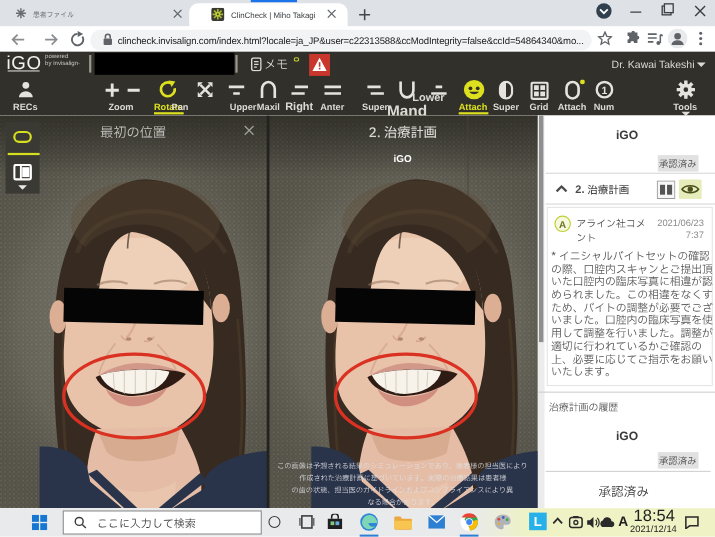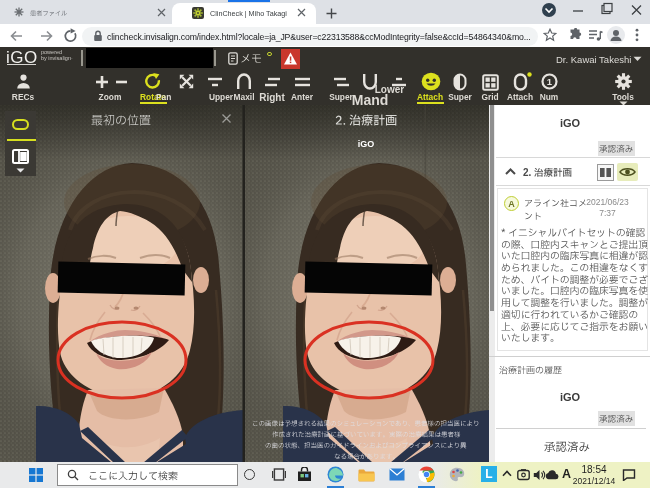--- a/index.html
+++ b/index.html
@@ -386,21 +386,21 @@
 <div class="abs" style="left:496px;top:185px;width:154px;height:1px;background:#d8d8d8"></div>
 <div class="abs" style="left:496.5px;top:188px;width:151px;height:163px;border:1px solid #e4e4e4"></div>
 <div class="abs" style="left:504px;top:196px;width:15px;height:15px;border-radius:50%;background:#f6f9dc;border:1.6px solid #bfce33"></div>
 <div class="abs" style="left:504px;top:198.5px;width:15px;text-align:center;font-size:9px;font-weight:bold;color:#6c7426">A</div>
 <svg style="position:absolute;left:524.0px;top:196.6px" width="66" height="13" viewBox="0 0 66 13">
     <path d="M4.9 5.9Q5.8 5.5 6.4 4.9Q7.0 4.3 7.3 3.6H1.0V3.0H8.0V3.5Q7.7 4.4 7.0 5.2Q6.3 5.9 5.3 6.5ZM1.4 9.0Q2.3 8.7 2.9 8.3Q3.4 7.9 3.6 7.3Q3.9 6.7 3.9 5.9V4.6H4.5V5.9Q4.5 6.8 4.2 7.5Q4.0 8.2 3.3 8.7Q2.7 9.2 1.8 9.6Z M10.9 2.7H16.1V3.3H10.9ZM10.1 4.9H16.7Q16.6 6.8 15.5 8.0Q14.3 9.2 12.2 9.6L12.0 9.0Q13.8 8.6 14.8 7.7Q15.7 6.9 16.0 5.5H10.1Z M25.8 2.9Q24.7 4.1 23.3 5.0V9.7H22.6V5.4Q21.0 6.3 19.2 7.0L18.9 6.4Q20.7 5.8 22.4 4.8Q24.1 3.7 25.4 2.5Z M31.1 4.9Q29.8 4.0 28.3 3.3L28.7 2.7Q30.2 3.4 31.5 4.3ZM28.4 8.7Q30.0 8.4 31.1 7.8Q32.3 7.2 33.1 6.3Q33.8 5.3 34.4 3.9L35.0 4.3Q34.1 6.4 32.6 7.7Q31.1 8.9 28.6 9.3Z M40.2 7.4 39.8 7.7 38.5 6.2Q38.5 6.2 38.5 6.3V10.1H37.9V6.5Q37.4 7.1 36.6 7.7L36.3 7.2Q37.3 6.6 38.1 5.6Q38.8 4.6 39.1 3.8H36.6V3.3H37.9V1.9H38.5V3.3H39.7V3.7Q39.6 4.3 39.2 4.9Q38.8 5.5 38.5 5.9V6.0H38.5L38.6 5.9Q38.7 5.8 38.8 5.8Q38.9 5.8 38.9 5.9ZM42.3 5.4V9.2H44.6V9.7H39.5V9.2H41.8V5.4H39.8V4.8H41.8V2.0H42.3V4.8H44.4V5.4Z M52.4 9.5H51.8V8.7H46.2V8.1H51.8V3.8H46.4V3.2H52.4Z M61.2 8.3Q60.3 7.4 59.2 6.6Q57.8 8.6 55.5 9.5L55.1 8.9Q57.3 8.1 58.7 6.2Q57.4 5.2 56.2 4.6L56.6 4.0Q57.8 4.8 59.0 5.7Q59.9 4.4 60.5 2.4L61.1 2.7Q60.5 4.6 59.6 6.1Q60.7 7.0 61.6 7.8Z" fill="#4a4a4a"></path>
   </svg>
 <svg style="position:absolute;left:524.0px;top:209.6px" width="21" height="13" viewBox="0 0 21 13">
     <path d="M4.1 4.9Q2.8 4.0 1.3 3.3L1.7 2.7Q3.2 3.4 4.5 4.3ZM1.4 8.7Q3.0 8.4 4.1 7.8Q5.3 7.2 6.1 6.3Q6.8 5.3 7.4 3.9L8.0 4.3Q7.1 6.4 5.6 7.7Q4.1 8.9 1.6 9.3Z M16.5 7.3Q14.4 6.2 12.5 5.6V9.7H11.9V2.4H12.5V4.9Q14.7 5.6 16.8 6.7Z" fill="#4a4a4a"></path>
   </svg>
-<div class="abs" style="left:575px;top:197px;width:65px;text-align:center;font-size:8.5px;line-height:10.5px;color:#8a8a8a">2021/06/23<br>7:37</div>
+<div class="abs" style="left:575px;top:197px;width:65px;text-align:right;font-size:8.5px;line-height:10.5px;color:#8a8a8a">2021/06/23<br>7:37</div>
 <svg style="position:absolute;left:501.0px;top:225.9px" width="148" height="14" viewBox="0 0 148 14">
     <path d="M2.3 5.0 1.5 6.3 0.9 5.9 1.8 4.7 0.4 4.3 0.6 3.6 2.0 4.1 2.0 2.6H2.7L2.6 4.1L4.0 3.6L4.2 4.3L2.8 4.7L3.7 5.9L3.2 6.3Z M15.5 3.2Q14.4 4.4 12.8 5.4V10.6H12.1V5.9Q10.3 6.9 8.3 7.6L8.0 7.0Q10.0 6.3 11.9 5.2Q13.7 4.1 15.1 2.7Z M25.1 4.3H18.5V3.6H25.1ZM25.8 9.6H17.8V8.9H25.8Z M31.5 4.5Q30.9 4.1 30.1 3.8Q29.3 3.5 28.6 3.3L28.9 2.6Q29.5 2.8 30.3 3.2Q31.1 3.5 31.8 3.9ZM28.3 9.6Q29.9 9.4 31.2 8.8Q32.4 8.1 33.3 7.1Q34.3 6.0 35.0 4.4L35.6 4.9Q34.5 7.3 32.8 8.6Q31.1 9.9 28.4 10.3ZM30.7 6.9Q30.0 6.6 29.2 6.3Q28.4 5.9 27.8 5.8L28.0 5.1Q28.7 5.3 29.5 5.6Q30.3 6.0 31.0 6.3Z M44.5 5.0 44.6 5.6Q44.4 6.5 43.8 7.3Q43.3 8.0 42.5 8.7L42.0 8.2Q42.7 7.6 43.2 7.1Q43.6 6.5 43.9 5.8L40.7 6.5L41.5 10.9L40.9 11.0L40.0 6.6L37.9 7.1L37.8 6.4L39.9 6.0L39.5 4.1L40.2 4.0L40.6 5.8Z M55.4 6.4Q54.9 7.9 54.1 8.9Q53.2 9.9 52.1 10.4H51.5V2.7H52.2V9.6Q53.9 8.7 54.8 6.1ZM49.1 2.8H49.8V5.7Q49.8 7.5 49.2 8.6Q48.7 9.7 47.5 10.5L47.1 10.0Q48.1 9.3 48.6 8.3Q49.1 7.3 49.1 5.7Z M65.2 4.0Q64.8 3.0 64.3 2.3L64.8 2.1Q65.4 2.9 65.8 3.7ZM64.1 4.4Q63.8 3.6 63.2 2.8L63.8 2.5Q64.4 3.5 64.7 4.2ZM56.7 9.9Q57.7 8.5 58.2 6.9Q58.8 5.4 58.9 3.2L59.6 3.2Q59.5 5.5 58.9 7.2Q58.4 8.8 57.3 10.3ZM62.6 3.2Q62.8 5.3 63.3 6.9Q63.8 8.5 64.8 9.9L64.2 10.3Q63.1 8.8 62.6 7.1Q62.1 5.5 61.9 3.2Z M74.3 3.2Q73.2 4.4 71.6 5.4V10.6H70.9V5.9Q69.1 6.9 67.1 7.6L66.8 7.0Q68.8 6.3 70.7 5.2Q72.5 4.1 73.9 2.7Z M83.8 8.0Q81.6 6.8 79.5 6.1V10.6H78.8V2.6H79.5V5.3Q81.9 6.1 84.1 7.3Z M89.2 8.6Q89.2 9.1 89.5 9.4Q89.7 9.6 90.3 9.6H93.8V10.3H90.3Q89.4 10.3 88.9 9.9Q88.5 9.5 88.5 8.6V5.7L86.3 6.1L86.2 5.4L88.5 5.0V2.6H89.2V4.9L94.1 4.1L94.3 4.8Q93.9 5.7 93.1 6.5Q92.4 7.3 91.4 7.9L91.0 7.4Q91.9 6.8 92.5 6.2Q93.1 5.6 93.5 4.9L89.2 5.6Z M99.7 7.0Q99.5 5.9 99.0 4.4L99.7 4.3Q100.2 5.9 100.4 6.9ZM98.3 10.2Q99.7 9.6 100.6 8.9Q101.4 8.1 101.8 7.1Q102.3 6.0 102.5 4.5L103.2 4.6Q103.0 6.2 102.5 7.3Q102.0 8.5 101.1 9.4Q100.2 10.2 98.7 10.9ZM97.5 7.5Q97.2 6.2 96.7 4.9L97.4 4.7Q97.9 6.1 98.2 7.3Z M113.2 8.0Q111.0 6.8 108.9 6.1V10.6H108.2V2.6H108.9V5.3Q111.3 6.1 113.5 7.3Z M123.8 6.6Q123.8 8.2 122.8 9.1Q121.9 10.1 120.1 10.3L119.9 9.6Q121.5 9.4 122.3 8.7Q123.1 8.0 123.1 6.6Q123.1 5.4 122.3 4.6Q121.6 3.9 120.2 3.8Q119.9 6.8 119.3 8.2Q118.6 9.6 117.6 9.6Q117.1 9.6 116.7 9.3Q116.3 9.0 116.0 8.5Q115.7 7.9 115.7 7.2Q115.7 6.0 116.3 5.1Q116.8 4.1 117.8 3.6Q118.7 3.1 119.9 3.1Q121.0 3.1 121.9 3.5Q122.8 4.0 123.3 4.8Q123.8 5.6 123.8 6.6ZM119.6 3.8Q118.6 3.8 117.9 4.3Q117.2 4.7 116.8 5.5Q116.4 6.2 116.4 7.2Q116.4 7.7 116.6 8.1Q116.7 8.5 117.0 8.7Q117.3 8.9 117.6 8.9Q118.2 8.9 118.8 7.6Q119.3 6.4 119.6 3.8Z M134.0 10.0V10.5H129.7V11.0H129.2V6.6Q128.9 6.9 128.5 7.2L128.2 6.8Q128.9 6.1 129.5 5.3Q130.1 4.4 130.5 3.5H129.1V4.6H128.5V2.9H130.7Q130.8 2.5 131.0 2.0L131.5 2.2Q131.5 2.5 131.3 2.9H134.0V4.6H133.4V3.5H131.1Q130.8 4.3 130.2 5.1H131.4Q131.9 4.6 132.1 3.8L132.7 4.0Q132.4 4.6 132.1 5.1H134.0V5.6H132.0V6.8H133.7V7.2H132.0V8.4H133.7V8.9H132.0V10.0ZM126.9 3.0Q126.7 4.3 126.3 5.4H128.0V9.9H126.3V10.6H125.7V6.7Q125.4 7.2 125.2 7.5L124.9 6.9Q125.5 6.1 125.8 5.2Q126.2 4.2 126.3 3.0H125.1V2.5H128.4V3.0ZM129.9 5.6Q129.8 5.7 129.7 5.9V6.8H131.4V5.6ZM126.3 9.3H127.4V5.9H126.3ZM129.7 8.4H131.4V7.2H129.7ZM131.4 8.9H129.7V10.0H131.4Z M135.2 2.4H137.8V3.0H135.2ZM140.3 2.9H138.3V2.4H143.4V3.1Q143.4 4.4 143.3 5.3Q143.2 5.9 142.9 6.1Q142.7 6.4 142.0 6.4H141.3L141.1 5.8H142.0Q142.4 5.8 142.5 5.7Q142.7 5.6 142.7 5.2Q142.8 4.4 142.8 3.3V2.9H140.9Q140.8 3.8 140.5 4.5Q141.1 4.9 141.6 5.3L141.3 5.8Q140.8 5.4 140.3 5.0Q139.7 5.9 138.5 6.6L138.2 6.1Q138.8 5.8 139.2 5.5Q139.6 5.1 139.8 4.7Q139.3 4.3 138.5 3.9L138.7 3.5Q139.4 3.8 140.1 4.2Q140.3 3.7 140.3 2.9ZM134.9 3.8H138.2V4.4H134.9ZM135.3 5.2H137.8V5.7H135.3ZM140.4 6.4Q141.2 7.0 141.9 7.7L141.6 8.2Q140.9 7.4 140.1 6.8ZM137.8 7.0H135.3V6.5H137.8ZM142.8 7.1Q143.4 8.2 143.9 9.9L143.4 10.2Q142.9 8.4 142.3 7.3ZM137.8 10.0Q138.1 9.4 138.3 8.7Q138.5 7.9 138.6 7.2L139.1 7.3Q138.9 9.1 138.3 10.3L137.8 10.0V10.5H135.8V11.0H135.3V7.8H137.8ZM142.0 10.3V8.6L142.5 8.8V10.3Q142.5 10.6 142.3 10.7Q142.2 10.8 141.9 10.8H140.5Q139.9 10.8 139.7 10.6Q139.5 10.4 139.5 9.9V7.3H140.1V9.8Q140.1 10.1 140.2 10.2Q140.3 10.3 140.6 10.3ZM135.8 9.9H137.3V8.4H135.8Z" fill="#555"></path>
   </svg>
 <svg style="position:absolute;left:501.0px;top:237.6px" width="150" height="14" viewBox="0 0 150 14">
     <path d="M8.9 6.6Q8.9 8.2 8.0 9.1Q7.1 10.1 5.3 10.3L5.1 9.6Q6.7 9.4 7.5 8.7Q8.2 8.0 8.2 6.6Q8.2 5.4 7.5 4.6Q6.7 3.9 5.4 3.8Q5.1 6.8 4.4 8.2Q3.8 9.6 2.8 9.6Q2.3 9.6 1.8 9.3Q1.4 9.0 1.1 8.5Q0.9 7.9 0.9 7.2Q0.9 6.0 1.4 5.1Q2.0 4.1 2.9 3.6Q3.9 3.1 5.0 3.1Q6.2 3.1 7.1 3.5Q7.9 4.0 8.4 4.8Q8.9 5.6 8.9 6.6ZM4.7 3.8Q3.8 3.8 3.1 4.3Q2.4 4.7 2.0 5.5Q1.6 6.2 1.6 7.2Q1.6 7.7 1.7 8.1Q1.9 8.5 2.2 8.7Q2.4 8.9 2.7 8.9Q3.4 8.9 3.9 7.6Q4.4 6.4 4.7 3.8Z M12.7 4.6Q13.2 4.1 13.7 3.4Q14.1 2.7 14.2 2.0L14.8 2.1Q14.7 2.4 14.6 2.7H15.9V3.1Q15.7 4.4 15.1 5.4Q14.4 6.4 13.4 7.2L13.1 6.7Q13.8 6.2 14.2 5.7Q13.9 5.3 13.5 4.9L13.8 4.5Q14.2 4.9 14.5 5.3Q14.7 5.0 14.8 4.8Q14.5 4.4 14.1 4.0L14.4 3.7Q14.7 3.9 15.1 4.3Q15.3 3.7 15.4 3.2H14.3Q13.8 4.3 13.1 5.0ZM19.0 7.2Q17.8 6.3 17.1 5.0Q16.3 3.8 16.1 2.3L16.6 2.1Q16.9 3.6 17.5 4.7Q18.2 4.0 18.5 3.3H17.0V2.7H19.1V3.2Q18.9 3.7 18.6 4.2Q18.2 4.7 17.8 5.2Q18.4 6.0 19.3 6.7ZM12.0 9.3H11.6L11.4 8.7H11.8Q12.2 8.7 12.3 8.5Q12.5 8.3 12.5 7.8Q12.5 6.8 11.5 5.6Q11.8 4.9 12.1 4.2Q12.4 3.4 12.5 3.0H11.2V11.0H10.6V2.4H13.1V2.9Q13.0 3.5 12.7 4.2Q12.4 5.0 12.1 5.5Q12.5 6.0 12.8 6.6Q13.1 7.2 13.1 7.8Q13.1 8.6 12.8 8.9Q12.5 9.3 12.0 9.3ZM17.7 6.7H14.7V6.1H17.7ZM19.0 8.1H16.4V10.3Q16.4 10.6 16.2 10.8Q16.1 10.9 15.7 10.9H14.6L14.5 10.4H15.8V8.1H13.4V7.6H19.0ZM17.6 8.6Q18.5 9.4 19.2 10.3L18.8 10.8Q18.1 9.8 17.2 9.0ZM14.8 9.0Q14.5 9.5 14.0 10.0Q13.5 10.4 13.0 10.8L12.6 10.3Q13.1 10.0 13.6 9.5Q14.0 9.1 14.4 8.6Z M22.1 11.0Q21.2 9.8 20.1 8.7L20.6 8.3Q21.1 8.7 21.7 9.3Q22.2 10.0 22.7 10.5Z M31.3 10.8H30.6V3.0H38.0V10.8H37.3V10.0H31.3ZM31.3 3.6V9.4H37.3V3.6Z M48.0 5.3 48.5 5.5V6.0Q48.5 6.3 48.4 6.4Q48.3 6.5 48.0 6.5H46.9Q46.5 6.5 46.3 6.4Q46.2 6.2 46.2 5.8V3.7H45.3V3.9Q45.3 5.1 44.9 5.8Q44.5 6.5 43.5 7.0L43.2 6.5Q43.8 6.2 44.2 5.9Q44.5 5.5 44.6 5.1Q44.8 4.6 44.8 3.9V3.7H43.7V4.9H43.2V3.2H45.4V2.1H46.0V3.2H48.4V4.9H47.9V3.7H46.7V5.7Q46.7 5.9 46.8 6.0Q46.9 6.0 47.1 6.0H48.0ZM40.2 2.4H42.6V10.2Q42.6 10.6 42.5 10.7Q42.3 10.9 42.0 10.9H41.2L41.1 10.3H42.1V7.7H40.7Q40.6 8.7 40.5 9.5Q40.3 10.3 40.1 11.1L39.6 10.7Q39.9 9.7 40.1 8.4Q40.2 7.1 40.2 5.2ZM42.1 4.8V3.0H40.8V4.8ZM42.1 7.2V5.4H40.8Q40.8 6.4 40.7 7.2ZM48.3 8.1H46.0V10.2H48.5V10.8H43.0V10.2H45.4V8.1H43.2V7.5H48.3Z M54.1 3.7H57.9V10.0Q57.9 10.4 57.7 10.6Q57.5 10.7 57.1 10.7H55.3L55.2 10.1H57.3V4.3H54.1Q54.1 4.9 54.1 5.3Q54.0 5.8 53.9 6.1L53.9 6.2L54.0 6.0Q54.1 5.9 54.2 5.9Q54.3 5.9 54.4 6.0L56.7 8.1L56.3 8.6L53.9 6.4Q53.8 6.4 53.8 6.4Q53.7 6.4 53.7 6.4Q53.4 7.0 52.8 7.5Q52.3 8.0 51.4 8.6L51.0 8.1Q52.1 7.4 52.6 6.9Q53.1 6.3 53.3 5.7Q53.5 5.2 53.5 4.3H50.6V11.0H49.9V3.7H53.5V2.1H54.1Z M67.2 10.3Q65.7 8.8 64.2 7.7Q63.5 8.5 62.4 9.2Q61.4 9.8 60.3 10.3L59.9 9.6Q62.2 8.8 63.7 7.3Q65.2 5.8 65.6 3.9H60.6V3.2H66.4Q66.4 3.6 66.2 4.2Q65.9 5.8 64.7 7.2Q66.2 8.3 67.6 9.7Z M77.5 6.7 77.6 7.4 74.0 7.8 74.3 10.5 73.6 10.6 73.3 7.8 69.8 8.2 69.7 7.5 73.2 7.1 73.0 5.1 69.8 5.5 69.7 4.8 73.0 4.4 72.7 2.4 73.4 2.3 73.6 4.4 76.9 4.0 77.0 4.7 73.7 5.0 73.9 7.1Z M86.4 5.0 86.6 5.6Q86.3 6.5 85.8 7.3Q85.3 8.0 84.4 8.7L83.9 8.2Q84.7 7.6 85.1 7.1Q85.6 6.5 85.8 5.8L82.6 6.5L83.5 10.9L82.8 11.0L82.0 6.6L79.8 7.1L79.7 6.4L81.8 6.0L81.5 4.1L82.1 4.0L82.5 5.8Z M92.7 5.3Q91.3 4.3 89.7 3.6L90.0 3.0Q91.6 3.7 93.1 4.7ZM89.8 9.4Q91.5 9.1 92.7 8.5Q93.9 7.8 94.8 6.8Q95.7 5.8 96.3 4.2L96.9 4.6Q95.9 7.0 94.3 8.3Q92.6 9.6 90.0 10.1Z M106.3 10.3Q104.6 10.5 103.0 10.5Q101.3 10.5 100.4 10.0Q99.6 9.5 99.6 8.5Q99.6 7.1 102.0 6.0Q101.5 4.7 101.5 2.4H102.2Q102.2 4.6 102.6 5.7Q103.9 5.2 105.9 4.8L106.0 5.5Q103.2 6.1 101.8 6.9Q100.3 7.7 100.3 8.5Q100.3 9.2 101.0 9.5Q101.6 9.8 103.0 9.8Q104.5 9.8 106.2 9.6Z M109.9 3.4Q111.6 3.3 113.0 3.3Q114.2 3.3 115.5 3.3L115.5 4.0Q114.3 4.0 113.1 4.0Q111.4 4.0 109.9 4.1ZM116.2 6.4Q115.7 5.5 115.2 4.8L115.7 4.6Q116.3 5.4 116.7 6.1ZM115.1 7.0Q114.8 6.2 114.1 5.4L114.6 5.1Q115.3 6.0 115.7 6.7ZM109.3 8.4Q109.3 7.9 109.6 7.4Q109.8 6.9 110.3 6.4L110.9 6.8Q110.0 7.7 110.0 8.3Q110.0 8.9 110.7 9.3Q111.4 9.6 112.8 9.6Q113.5 9.6 114.4 9.5Q115.2 9.4 115.9 9.3L116.0 10.0Q115.3 10.1 114.5 10.2Q113.6 10.3 112.8 10.3Q111.1 10.3 110.2 9.8Q109.3 9.3 109.3 8.4Z M120.9 6.9Q120.5 7.1 119.9 7.3V10.2Q119.9 10.6 119.8 10.7Q119.6 10.9 119.3 10.9H118.3L118.2 10.3H119.3V7.5Q118.7 7.7 118.1 7.9L118.0 7.3Q118.6 7.2 119.3 6.9V4.5H118.1V3.9H119.3V2.1H119.9V3.9H121.1V4.5H119.9V6.7Q120.4 6.5 120.9 6.3ZM121.7 2.4H126.3V5.6H121.7ZM125.7 3.8V2.9H122.3V3.8ZM122.3 4.3V5.1H125.7V4.3ZM124.4 10.2H127.0L126.9 10.7H124.3Q123.3 10.7 122.8 10.3Q122.3 9.8 122.2 9.1H122.2Q122.1 9.7 121.9 10.1Q121.6 10.5 120.9 10.9L120.7 10.4Q121.4 10.0 121.6 9.5Q121.9 9.1 121.9 8.3V7.6H122.5V8.3Q122.5 9.1 122.8 9.6Q123.2 10.0 123.8 10.2V6.9H121.3V6.4H126.9V6.9H124.4V8.2H126.6V8.7H124.4Z M135.6 9.6V6.9H136.2V10.9H135.6V10.2H129.0V10.9H128.4V6.9H129.0V9.6H131.9V6.0H128.6V2.7H129.3V5.4H131.9V2.1H132.5V5.4H135.3V2.7H136.0V6.0H132.5V9.6Z M142.9 4.0Q143.1 3.5 143.4 3.0H140.9V2.4H146.4V3.0H144.0Q143.7 3.6 143.5 4.0H146.0V9.1H141.3V4.0ZM140.6 3.3H139.6V9.9Q139.6 10.3 139.4 10.4Q139.3 10.6 138.9 10.6H137.9L137.7 10.0H139.0V3.3H137.7V2.7H140.6ZM141.9 5.5H145.4V4.5H141.9ZM145.4 6.0H141.9V7.0H145.4ZM141.9 7.5V8.6H145.4V7.5ZM140.3 10.5Q141.6 10.0 142.4 9.3L142.8 9.7Q141.9 10.5 140.6 11.0ZM144.4 9.3Q144.9 9.5 145.5 9.9Q146.1 10.2 146.6 10.5L146.2 11.0Q145.8 10.7 145.2 10.3Q144.6 10.0 144.1 9.8Z" fill="#555"></path>
   </svg>
 <svg style="position:absolute;left:501.0px;top:249.3px" width="150" height="14" viewBox="0 0 150 14">
     <path d="M1.2 4.1 1.2 3.2 1.9 3.2Q1.9 3.9 1.9 4.3Q1.9 5.9 2.1 7.1Q2.3 8.2 2.6 8.9Q2.9 9.5 3.3 9.5Q3.6 9.5 3.8 8.9Q4.1 8.4 4.2 7.2L4.9 7.4Q4.7 8.8 4.3 9.5Q3.9 10.2 3.3 10.2Q2.3 10.2 1.7 8.6Q1.2 7.1 1.2 4.1ZM8.3 8.7Q8.1 7.4 7.6 6.1Q7.1 4.9 6.4 3.9L6.9 3.5Q7.8 4.5 8.3 5.9Q8.8 7.2 8.9 8.6Z M15.6 4.4Q14.6 4.5 13.3 4.6Q12.7 7.6 11.7 10.4L11.0 10.1Q12.0 7.6 12.7 4.6L11.7 4.6L10.8 4.6V4.0Q11.1 4.0 11.8 4.0Q12.4 4.0 12.8 4.0Q12.9 3.3 13.1 2.4L13.7 2.5Q13.7 2.9 13.5 3.9Q14.7 3.9 15.6 3.8ZM14.8 5.6Q16.7 5.4 18.4 5.3L18.5 5.9Q16.7 6.0 14.8 6.3ZM18.8 10.2Q18.3 10.3 17.6 10.3Q17.0 10.4 16.4 10.4Q15.3 10.4 14.8 10.0Q14.2 9.6 14.2 8.9Q14.2 8.2 14.6 7.4L15.2 7.6Q14.8 8.3 14.8 8.8Q14.8 9.7 16.5 9.7Q17.6 9.7 18.7 9.5Z M21.5 10.8H20.8V3.0H28.2V10.8H27.5V10.0H21.5ZM21.5 3.6V9.4H27.5V3.6Z M38.2 5.3 38.7 5.5V6.0Q38.7 6.3 38.6 6.4Q38.5 6.5 38.2 6.5H37.1Q36.7 6.5 36.5 6.4Q36.4 6.2 36.4 5.8V3.7H35.5V3.9Q35.5 5.1 35.1 5.8Q34.7 6.5 33.7 7.0L33.4 6.5Q34.0 6.2 34.4 5.9Q34.7 5.5 34.8 5.1Q35.0 4.6 35.0 3.9V3.7H33.9V4.9H33.4V3.2H35.6V2.1H36.2V3.2H38.6V4.9H38.1V3.7H36.9V5.7Q36.9 5.9 37.0 6.0Q37.1 6.0 37.3 6.0H38.2ZM30.4 2.4H32.8V10.2Q32.8 10.6 32.7 10.7Q32.5 10.9 32.2 10.9H31.4L31.3 10.3H32.3V7.7H30.9Q30.8 8.7 30.7 9.5Q30.5 10.3 30.3 11.1L29.8 10.7Q30.1 9.7 30.3 8.4Q30.4 7.1 30.4 5.2ZM32.3 4.8V3.0H31.0V4.8ZM32.3 7.2V5.4H31.0Q31.0 6.4 30.9 7.2ZM38.5 8.1H36.2V10.2H38.7V10.8H33.2V10.2H35.6V8.1H33.4V7.5H38.5Z M44.3 3.7H48.1V10.0Q48.1 10.4 47.9 10.6Q47.7 10.7 47.3 10.7H45.5L45.4 10.1H47.5V4.3H44.3Q44.3 4.9 44.3 5.3Q44.2 5.8 44.1 6.1L44.1 6.2L44.2 6.0Q44.3 5.9 44.4 5.9Q44.5 5.9 44.6 6.0L46.9 8.1L46.5 8.6L44.1 6.4Q44.0 6.4 44.0 6.4Q43.9 6.4 43.9 6.4Q43.6 7.0 43.0 7.5Q42.5 8.0 41.6 8.6L41.2 8.1Q42.3 7.4 42.8 6.9Q43.3 6.3 43.5 5.7Q43.7 5.2 43.7 4.3H40.8V11.0H40.1V3.7H43.7V2.1H44.3Z M57.9 6.6Q57.9 8.2 57.0 9.1Q56.1 10.1 54.3 10.3L54.1 9.6Q55.7 9.4 56.5 8.7Q57.2 8.0 57.2 6.6Q57.2 5.4 56.5 4.6Q55.7 3.9 54.4 3.8Q54.1 6.8 53.4 8.2Q52.8 9.6 51.8 9.6Q51.3 9.6 50.8 9.3Q50.4 9.0 50.1 8.5Q49.9 7.9 49.9 7.2Q49.9 6.0 50.4 5.1Q51.0 4.1 51.9 3.6Q52.9 3.1 54.0 3.1Q55.2 3.1 56.1 3.5Q56.9 4.0 57.4 4.8Q57.9 5.6 57.9 6.6ZM53.7 3.8Q52.8 3.8 52.1 4.3Q51.4 4.7 51.0 5.5Q50.6 6.2 50.6 7.2Q50.6 7.7 50.7 8.1Q50.9 8.5 51.2 8.7Q51.4 8.9 51.7 8.9Q52.4 8.9 52.9 7.6Q53.4 6.4 53.7 3.8Z M68.1 3.0V3.5H64.1Q63.7 4.3 63.0 4.9L62.7 4.4Q63.7 3.5 64.1 2.0L64.7 2.2Q64.5 2.6 64.4 3.0ZM62.7 7.7H61.7V9.8H62.9V10.3H60.1V11.0H59.5V2.4H62.9V3.0H61.7V4.8H62.7ZM61.2 4.8V3.0H60.1V4.8ZM63.6 4.4H67.6V6.5H63.6ZM64.2 6.0H67.1V4.9H64.2ZM60.1 7.2H62.2V5.3H60.1ZM63.8 11.0H63.2V7.3H65.3V11.0H64.8V10.5H63.8ZM66.4 11.0H65.8V7.3H68.0V11.0H67.5V10.5H66.4ZM61.2 7.7H60.1V9.8H61.2ZM64.8 7.8H63.8V10.0H64.8ZM67.5 7.8H66.4V10.0H67.5Z M77.9 3.1V3.7H70.5V4.8Q70.5 6.9 70.3 8.4Q70.1 9.9 69.5 11.0L69.0 10.4Q69.5 9.5 69.7 8.1Q69.8 6.8 69.8 4.8V3.1H73.5V2.1H74.2V3.1ZM74.8 6.2Q75.1 7.1 75.9 7.9Q76.7 8.7 78.0 9.5L77.7 10.1Q76.2 9.2 75.5 8.4Q74.8 7.6 74.7 6.6H74.6V11.0H74.0V6.6H73.9Q73.8 7.6 73.1 8.4Q72.4 9.2 71.0 10.1L70.6 9.6Q72.0 8.7 72.7 7.9Q73.5 7.1 73.7 6.2H71.0V5.7H74.0V4.0H74.6V5.7H77.8V6.2Z M86.8 3.1H79.8V4.5H79.1V2.6H87.5V4.5H86.8ZM87.7 8.1V8.7H86.0Q85.9 9.5 85.7 9.9Q85.5 10.5 85.2 10.7Q84.9 10.9 84.2 10.9H82.2L82.1 10.3H84.2Q84.6 10.3 84.8 10.2Q85.0 10.0 85.1 9.6Q85.2 9.3 85.3 8.7H78.9V8.1H85.4Q85.5 7.5 85.5 7.0H80.2Q80.9 5.1 81.2 3.5L81.8 3.5Q81.7 4.0 81.5 4.7H86.1V5.3H81.4Q81.2 6.1 81.0 6.5H86.1Q86.1 7.3 86.0 8.1Z M89.8 4.1H92.7V3.4H88.7V2.9H92.7V2.1H93.3V2.9H97.5V3.4H93.3V4.1H96.4V8.1H89.8ZM90.4 5.3H95.8V4.6H90.4ZM95.8 5.8H90.4V6.5H95.8ZM90.4 6.9V7.7H95.8V6.9ZM88.7 9.4V8.8H97.6V9.4ZM88.7 10.6Q90.5 10.2 91.7 9.5L92.1 10.0Q90.8 10.7 89.0 11.1ZM94.3 9.6Q95.8 9.9 97.5 10.6L97.2 11.1Q95.7 10.5 94.1 10.0Z M99.9 10.4Q99.6 8.8 99.6 7.4Q99.6 5.2 100.1 2.7L100.8 2.8Q100.5 4.0 100.4 5.2Q100.2 6.3 100.2 7.4Q100.2 8.5 100.3 9.2H100.4Q100.4 8.7 100.6 8.2Q100.7 7.8 101.0 7.1L101.5 7.4Q101.1 8.3 100.9 8.8Q100.7 9.4 100.6 9.9Q100.6 10.1 100.6 10.1Q100.6 10.2 100.6 10.4ZM102.3 4.0Q103.3 3.9 104.4 3.8Q105.6 3.7 106.7 3.7V4.4Q105.6 4.4 104.5 4.5Q103.4 4.6 102.4 4.7ZM102.8 6.6 103.5 6.8Q103.1 7.7 103.1 8.2Q103.1 8.8 103.5 9.0Q103.9 9.3 104.7 9.3Q105.8 9.3 106.8 9.1L106.9 9.8Q106.4 9.8 105.8 9.9Q105.2 9.9 104.7 9.9Q103.5 9.9 103.0 9.5Q102.4 9.1 102.4 8.3Q102.4 7.5 102.8 6.6Z M110.8 5.7Q110.8 5.6 110.9 5.6Q111.0 5.6 111.1 5.7L112.1 7.2L111.7 7.6L110.7 6.1Q110.6 6.0 110.6 6.0Q110.6 6.0 110.6 6.1V11.0H110.0V5.7H109.9Q109.8 7.4 108.6 8.9L108.2 8.4Q109.6 6.7 109.9 4.5H108.3V3.9H110.0V2.1H110.6V3.9H112.0V4.5H110.6V5.8H110.6ZM112.4 11.0V2.4H116.8V11.0H116.2V10.3H113.1V11.0ZM113.1 4.8H116.2V3.0H113.1ZM113.1 7.2H116.2V5.4H113.1ZM113.1 9.8H116.2V7.8H113.1Z M126.1 3.9H127.0V4.4H120.5V3.9H122.3L122.5 3.2H121.0V2.7H122.7L122.9 2.0L123.5 2.1L123.3 2.7H126.1ZM119.7 4.7Q118.9 3.4 118.2 2.6L118.7 2.2Q119.1 2.7 119.5 3.2Q119.9 3.8 120.2 4.4ZM125.5 3.2H123.1L122.9 3.9H125.5ZM124.8 9.0V9.9H124.2V9.0H120.5V8.6H121.6V7.8H120.7V7.3H124.2V6.6H121.1V4.9H126.3V6.6H124.8V7.3H126.7V7.8H124.8V8.6H126.9V9.0ZM125.7 5.4H121.7V6.1H125.7ZM127.0 10.2 126.9 10.8H122.1Q120.9 10.8 120.3 10.4Q119.7 9.9 119.6 9.3H119.5Q119.5 10.3 118.2 10.9L118.0 10.3Q118.7 10.0 119.0 9.6Q119.2 9.2 119.2 8.5V6.3H118.0V5.7H119.9V8.5Q119.9 9.3 120.5 9.8Q121.0 10.2 122.0 10.2ZM122.2 7.8V8.6H124.2V7.8Z M136.1 1.9Q136.7 2.8 137.1 3.5L136.6 3.8Q136.0 2.8 135.6 2.2ZM135.5 4.3Q135.0 3.4 134.5 2.7L135.0 2.4Q135.7 3.4 136.0 4.1ZM131.5 4.6Q131.6 4.6 131.8 4.6Q132.6 4.6 133.0 5.0Q133.4 5.5 133.4 6.3Q133.4 8.1 133.2 9.0Q133.1 9.9 132.7 10.2Q132.4 10.4 131.7 10.4Q131.2 10.4 130.4 10.3L130.4 9.7Q131.1 9.8 131.6 9.8Q132.1 9.8 132.3 9.6Q132.5 9.4 132.6 8.6Q132.7 7.9 132.7 6.3Q132.7 5.8 132.5 5.5Q132.3 5.2 131.7 5.2Q131.5 5.2 131.5 5.2L130.7 5.3Q130.3 6.8 129.8 8.1Q129.4 9.3 128.8 10.6L128.1 10.3Q128.7 9.1 129.1 7.9Q129.6 6.8 129.9 5.4L128.1 5.5L128.0 4.9L130.1 4.7Q130.3 3.8 130.6 2.5L131.3 2.6Q131.0 3.6 130.8 4.7ZM135.0 4.3Q136.0 6.0 136.4 8.0L135.8 8.2Q135.4 6.2 134.4 4.6Z M138.0 2.4H140.6V3.0H138.0ZM143.1 2.9H141.1V2.4H146.1V3.1Q146.1 4.4 146.0 5.3Q146.0 5.9 145.7 6.1Q145.4 6.4 144.8 6.4H144.1L143.9 5.8H144.7Q145.1 5.8 145.3 5.7Q145.4 5.6 145.5 5.2Q145.6 4.4 145.6 3.3V2.9H143.6Q143.6 3.8 143.3 4.5Q143.8 4.9 144.3 5.3L144.0 5.8Q143.6 5.4 143.0 5.0Q142.5 5.9 141.3 6.6L140.9 6.1Q141.5 5.8 141.9 5.5Q142.3 5.1 142.6 4.7Q142.0 4.3 141.2 3.9L141.5 3.5Q142.1 3.8 142.8 4.2Q143.0 3.7 143.1 2.9ZM137.7 3.8H141.0V4.4H137.7ZM138.0 5.2H140.5V5.7H138.0ZM143.2 6.4Q143.9 7.0 144.7 7.7L144.3 8.2Q143.6 7.4 142.8 6.8ZM140.5 7.0H138.0V6.5H140.5ZM145.5 7.1Q146.1 8.2 146.7 9.9L146.2 10.2Q145.6 8.4 145.0 7.3ZM140.6 10.0Q140.8 9.4 141.0 8.7Q141.2 7.9 141.3 7.2L141.9 7.3Q141.6 9.1 141.0 10.3L140.6 10.0V10.5H138.6V11.0H138.0V7.8H140.6ZM144.7 10.3V8.6L145.2 8.8V10.3Q145.2 10.6 145.1 10.7Q145.0 10.8 144.6 10.8H143.2Q142.7 10.8 142.5 10.6Q142.3 10.4 142.3 9.9V7.3H142.8V9.8Q142.8 10.1 142.9 10.2Q143.1 10.3 143.3 10.3ZM138.6 9.9H140.0V8.4H138.6Z" fill="#555"></path>
   </svg>
 <svg style="position:absolute;left:501.0px;top:261.0px" width="150" height="14" viewBox="0 0 150 14">
@@ -503,16 +503,16 @@
     <line x1="4" y1="0.8" x2="9" y2="0.8" stroke="#2a2a2a" stroke-width="1.4"></line>
   </svg>
 <svg class="abs" style="left:533px;top:469px" width="13" height="12" viewBox="0 0 13 12">
 <path d="M0.8 4 h2.5 l3.2 -3 v10 l-3.2 -3 h-2.5 z" fill="#2a2a2a"></path>
     <path d="M8.5 3.5 a3.5 3.5 0 0 1 0 5 M10 1.8 a6 6 0 0 1 0 8.4" stroke="#2a2a2a" stroke-width="1.1" fill="none"></path>
   </svg>
 <svg class="abs" style="left:545px;top:470px" width="14" height="10" viewBox="0 0 15 10">
 <path d="M4 9.5 a3.4 3.4 0 0 1 -0.6 -6.7 a4.3 4.3 0 0 1 8.3 0.9 a2.9 2.9 0 0 1 -0.4 5.8 z" fill="#2a2a2a"></path>
   </svg>
 <div class="abs" style="left:562px;top:467px;font-size:12.5px;font-weight:bold;color:#1f1f1f;font-family:'Liberation Sans',sans-serif">A</div>
-<div class="abs" style="left:576px;top:464.5px;width:36px;text-align:center;font-size:10px;color:#1f1f1f;line-height:10.5px">18:54</div>
+<div class="abs" style="left:576px;top:464.5px;width:36px;text-align:center;font-size:15px;color:#1f1f1f;line-height:10.5px">18:54</div>
 <div class="abs" style="left:572px;top:475.5px;width:44px;text-align:center;font-size:8.5px;color:#1f1f1f">2021/12/14</div>
 <svg class="abs" style="left:622px;top:469px" width="14" height="12" viewBox="0 0 14 12">
 <path d="M1.5 1 h11 v8 h-7.5 l-3.5 2.5 z" fill="none" stroke="#2a2a2a" stroke-width="1.4"></path>
   </svg>
 </body></html>

